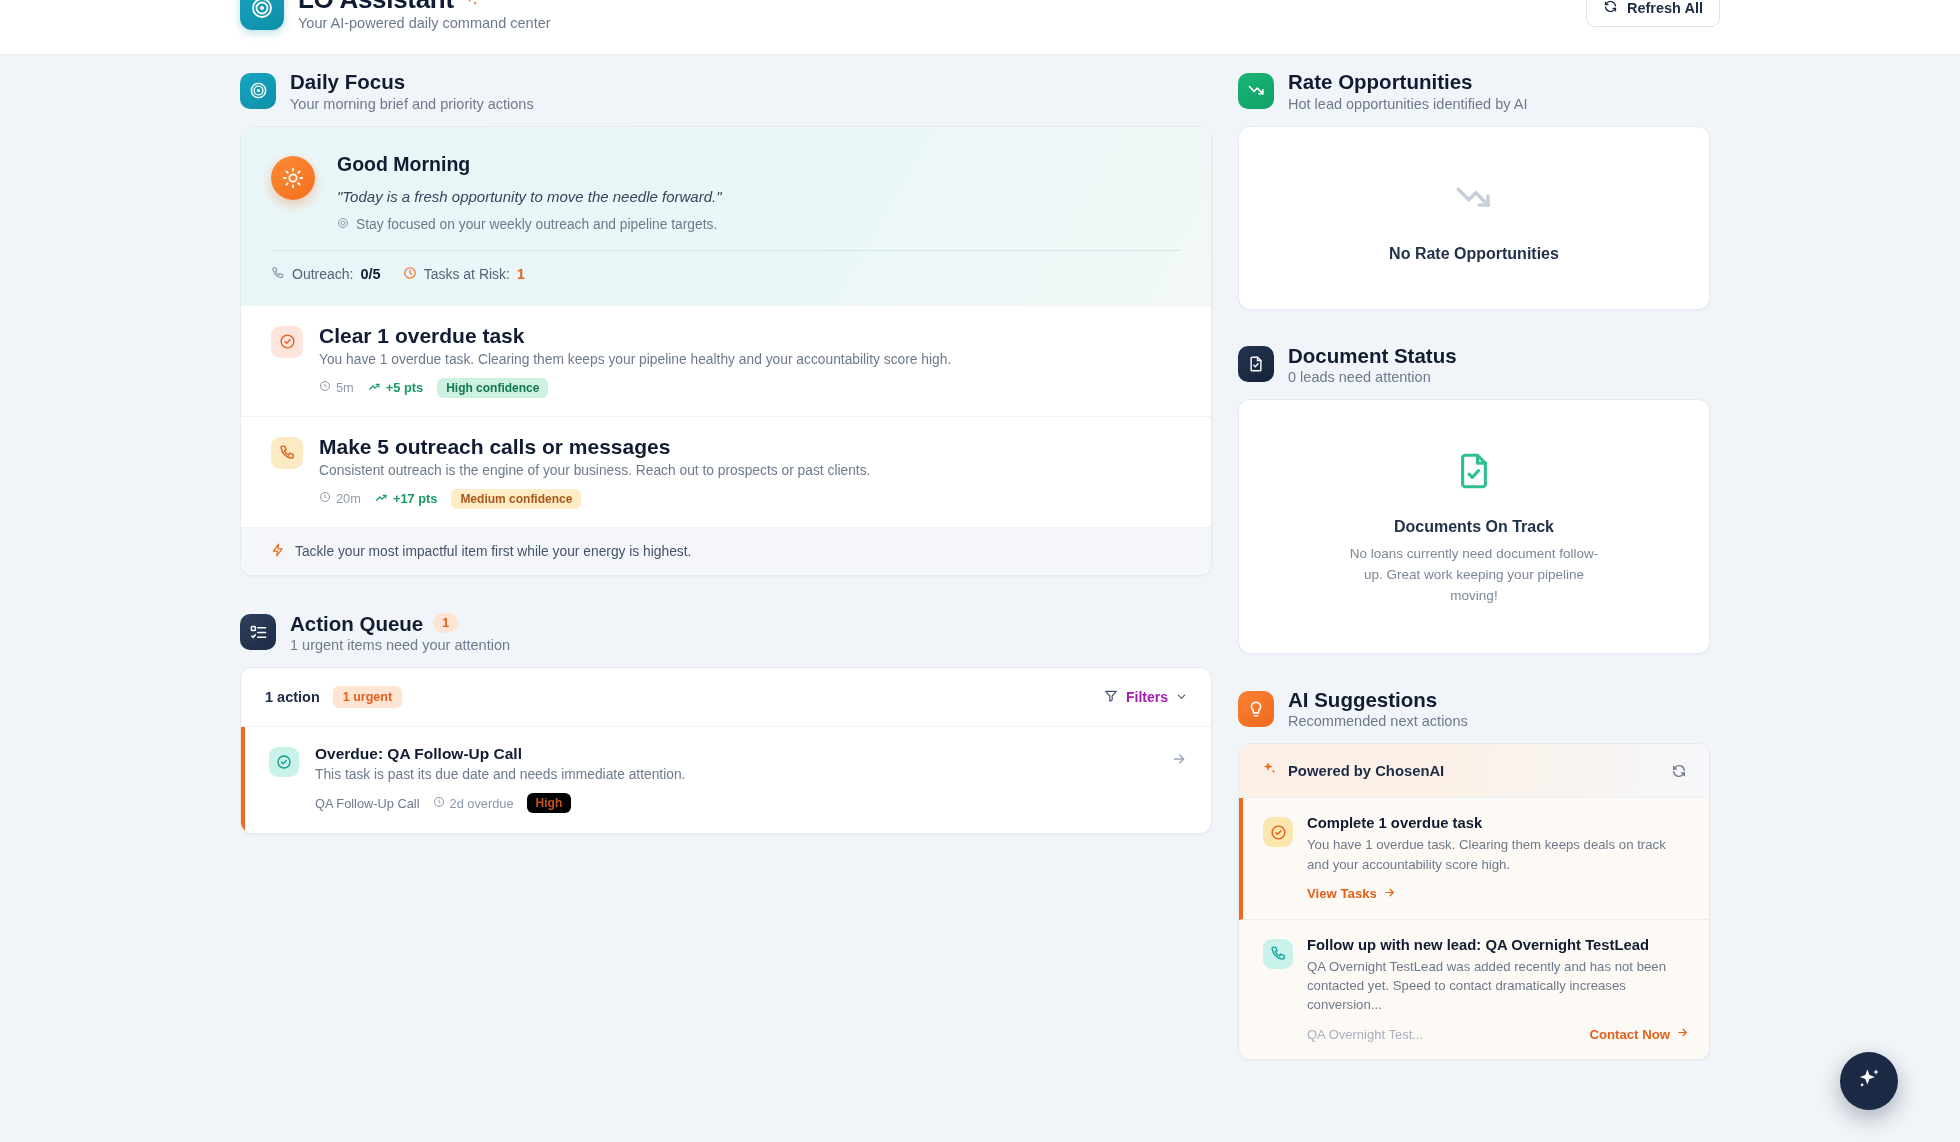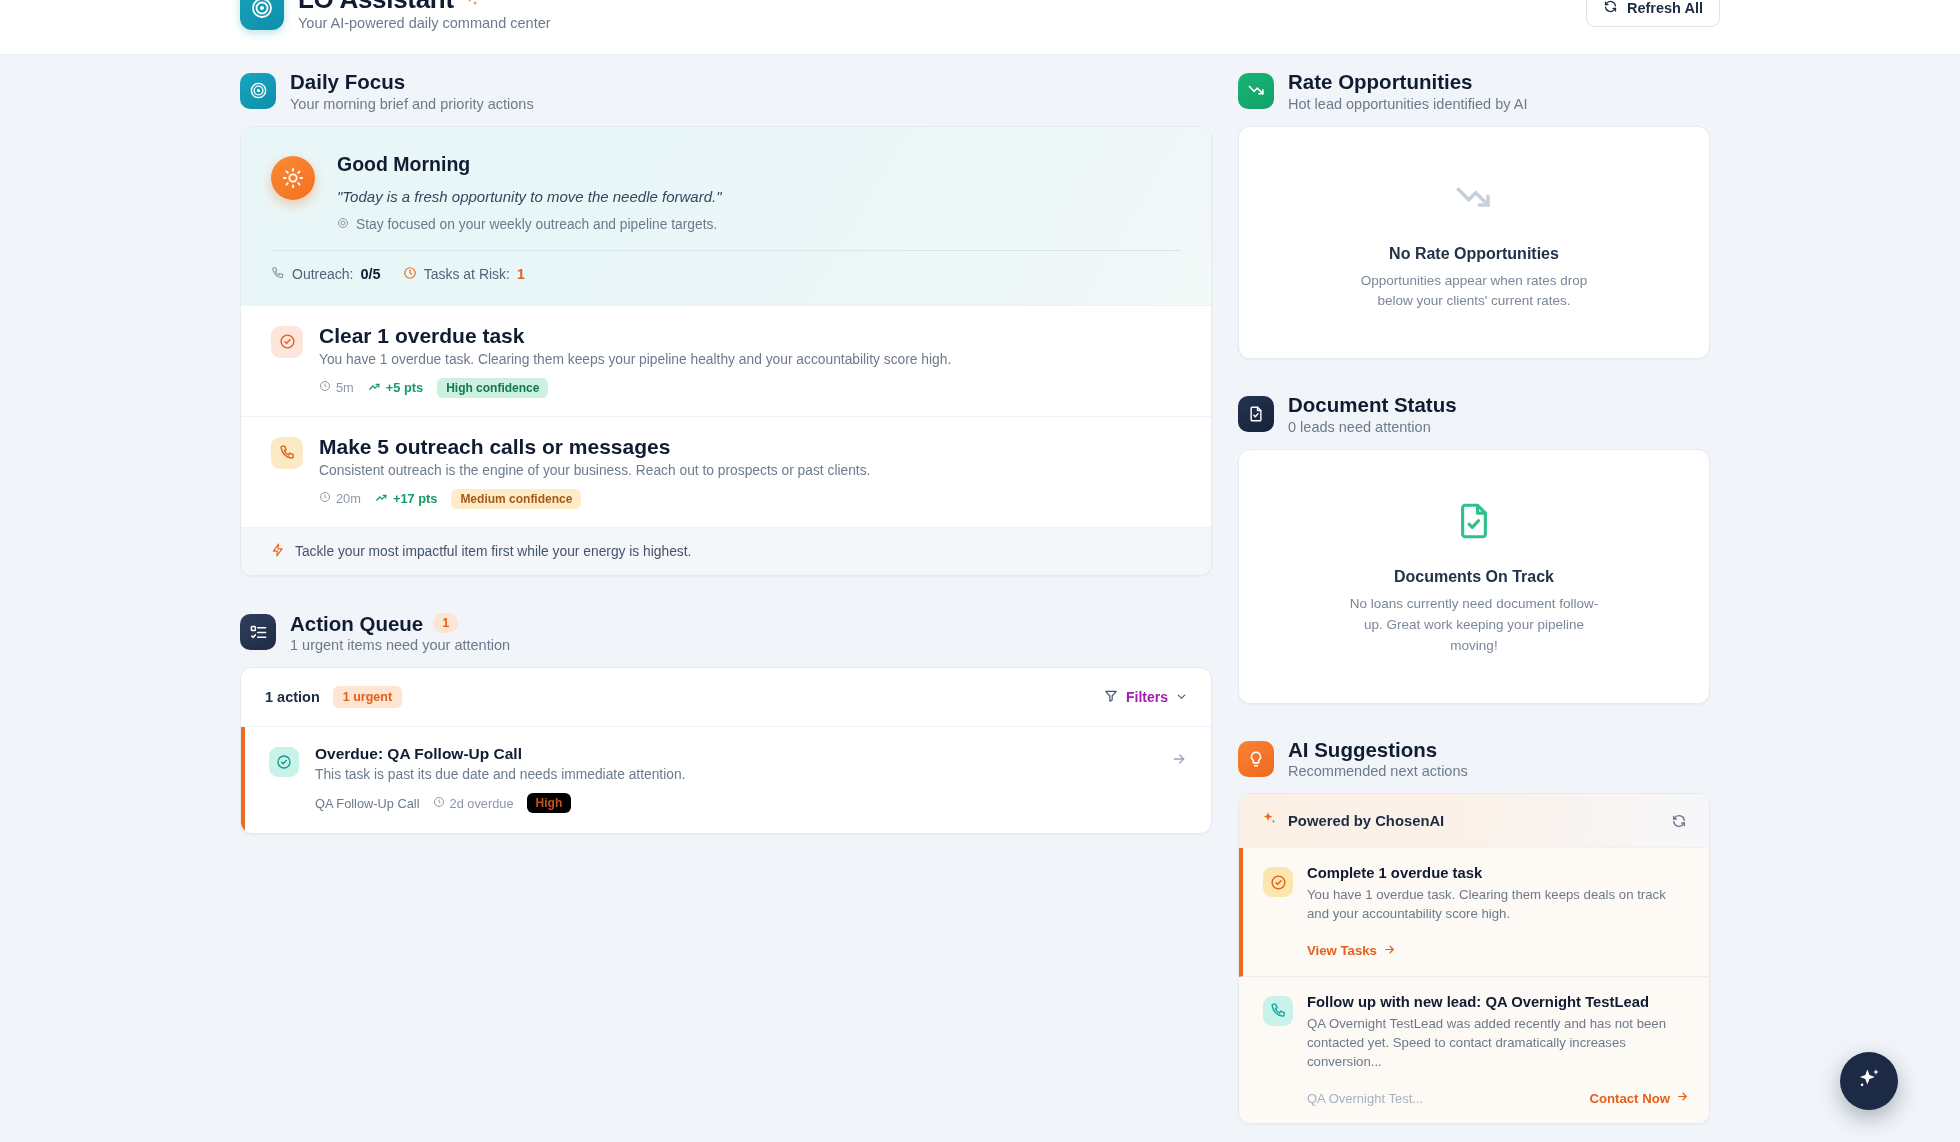--- a/index.html
+++ b/index.html
@@ -152,21 +152,21 @@
   .sug {
     display: flex; gap: 14px; padding: 17px 20px 17px 20px;
     background: #fdf9f4; border-left: 4px solid #ef6a1d; border-bottom: 1px solid #f0eceb;
   }
   .sug.plain { background: #fdf9f4; border-left: 4px solid transparent; }
   .sug-ic { width: 30px; height: 30px; border-radius: 9px; display: flex; align-items: center; justify-content: center; flex: 0 0 auto; margin-top: 2px; }
   .sug-ic.amber { background: #fbe6ae; }
   .sug-ic.teal { background: #c9f2ea; }
   .sug-title { font-size: 14.8px; font-weight: bold; color: #111c33; }
   .sug-desc { font-size: 13.2px; color: #6d7a8c; margin-top: 4px; line-height: 1.45; }
-  .sug-foot { display: flex; align-items: center; margin-top: 19px; }
+  .sug-foot { display: flex; align-items: center; margin-top: 12px; }
   .sug-link { font-size: 13.2px; font-weight: bold; color: #e4601b; display: flex; align-items: center; gap: 6px; cursor: pointer; }
   .sug-sub { font-size: 13px; color: #a7b1bf; }
   .sug-foot .sug-link.right { margin-left: auto; }
 
   
   .fab {
     position: absolute; right: 62px; bottom: 32px;
     width: 58px; height: 58px; border-radius: 50%;
     background: #1c2a45; display: flex; align-items: center; justify-content: center;
     box-shadow: 0 8px 22px rgba(16,30,54,.32); cursor: pointer;
@@ -442,21 +442,20 @@
       </div>
       <div class="card">
         <div class="empty">
           <span>
             <svg width="42" height="42" viewBox="0 0 24 24" fill="none" stroke="#c7cfdb" stroke-width="2" stroke-linecap="round">
                 <path d="M3 7l6 6 4-4 7 7"></path>
                 <path d="M20 11v5h-5"></path>
               </svg>
           </span>
           <div class="empty-title">No Rate Opportunities</div>
-          <div class="empty-desc">Opportunities appear when rates drop below your clients' current rates.</div>
         </div>
       </div>
 
       <div class="sec-head mt-34">
         <span class="sec-icon navy">
           <svg width="18" height="18" viewBox="0 0 24 24" fill="none" stroke="#fff" stroke-width="1.9" stroke-linejoin="round" stroke-linecap="round">
             <path d="M14 3H7a1.5 1.5 0 0 0-1.5 1.5v15A1.5 1.5 0 0 0 7 21h10a1.5 1.5 0 0 0 1.5-1.5V7.5z"></path>
               <path d="M14 3v4.5h4.5"></path>
               <path d="M9.2 13.8l1.8 1.8 3.6-3.8"></path>
           </svg>

